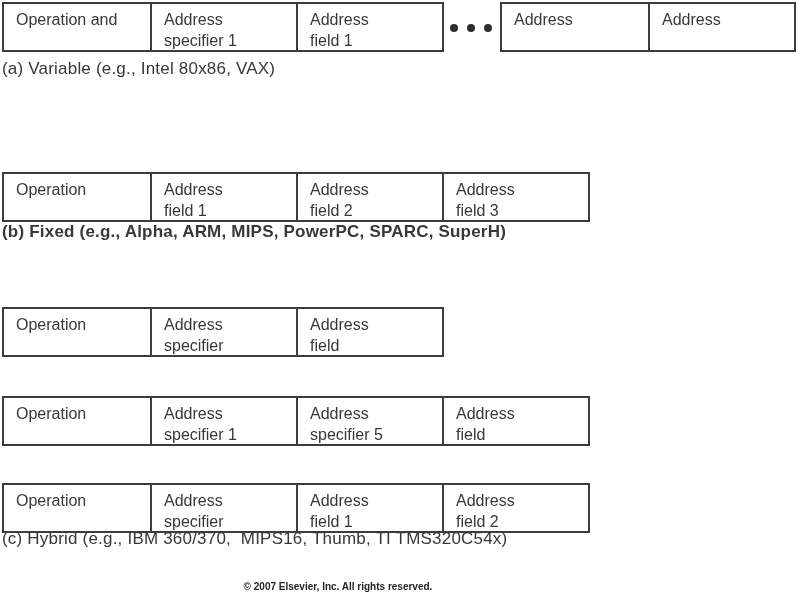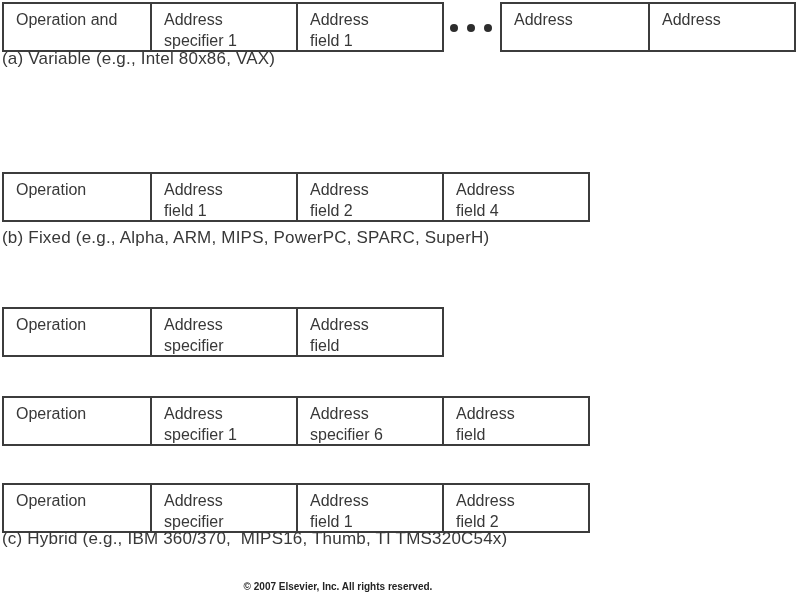--- a/index.html
+++ b/index.html
@@ -85,42 +85,42 @@
       </div>
       <div class="box">
         <div class="cell">
           <div><span>Address</span></div>
         </div>
         <div class="cell">
           <div><span>Address</span></div>
         </div>
       </div>
     </div>
-  <div class="caption" style="top:49px;">(a) Variable (e.g., Intel 80x86, VAX)</div>
+  <div class="caption" style="top:59px;">(a) Variable (e.g., Intel 80x86, VAX)</div>
 
   <div class="row" style="top:172px; left:2px;">
       <div class="box">
         <div class="cell">
           <div><span>Operation</span></div>
         </div>
         <div class="cell">
           <div><span>Address</span></div>
           <div><span>field 1</span></div>
         </div>
         <div class="cell">
           <div><span>Address</span></div>
           <div><span>field 2</span></div>
         </div>
         <div class="cell">
           <div><span>Address</span></div>
-          <div><span>field 4</span></div>
+          <div><span>field 3</span></div>
         </div>
       </div>
     </div>
-  <div class="caption" style="top:228px;">(b) Fixed (e.g., Alpha, ARM, MIPS, PowerPC, SPARC, SuperH)</div>
+  <div class="caption" style="top:222px;font-weight:bold;">(b) Fixed (e.g., Alpha, ARM, MIPS, PowerPC, SPARC, SuperH)</div>
 
   <div class="row" style="top:307px; left:2px;">
       <div class="box">
         <div class="cell">
           <div><span>Operation</span></div>
         </div>
         <div class="cell">
           <div><span>Address</span></div>
           <div><span>specifier</span></div>
         </div>
@@ -135,21 +135,21 @@
       <div class="box">
         <div class="cell">
           <div><span>Operation</span></div>
         </div>
         <div class="cell">
           <div><span>Address</span></div>
           <div><span>specifier 1</span></div>
         </div>
         <div class="cell">
           <div><span>Address</span></div>
-          <div><span>specifier 6</span></div>
+          <div><span>specifier 5</span></div>
         </div>
         <div class="cell">
           <div><span>Address</span></div>
           <div><span>field</span></div>
         </div>
       </div>
     </div>
 
   <div class="row" style="top:483px; left:2px;">
       <div class="box">

